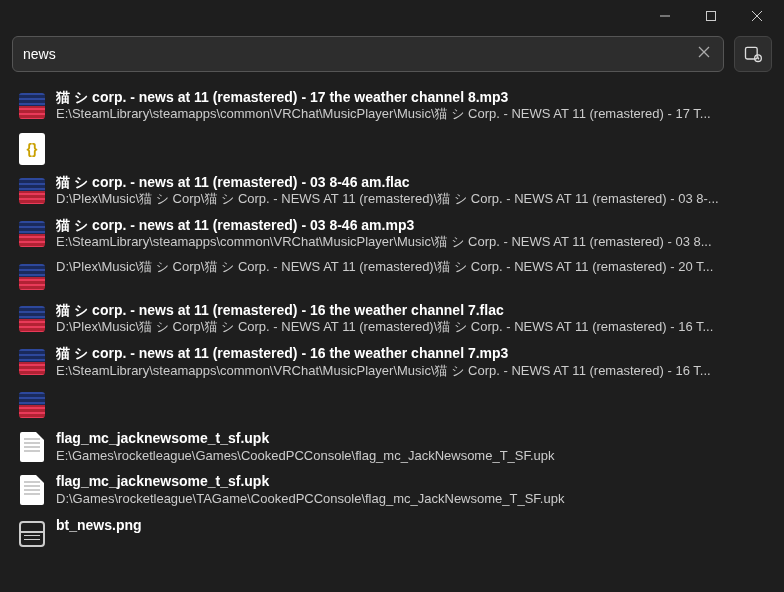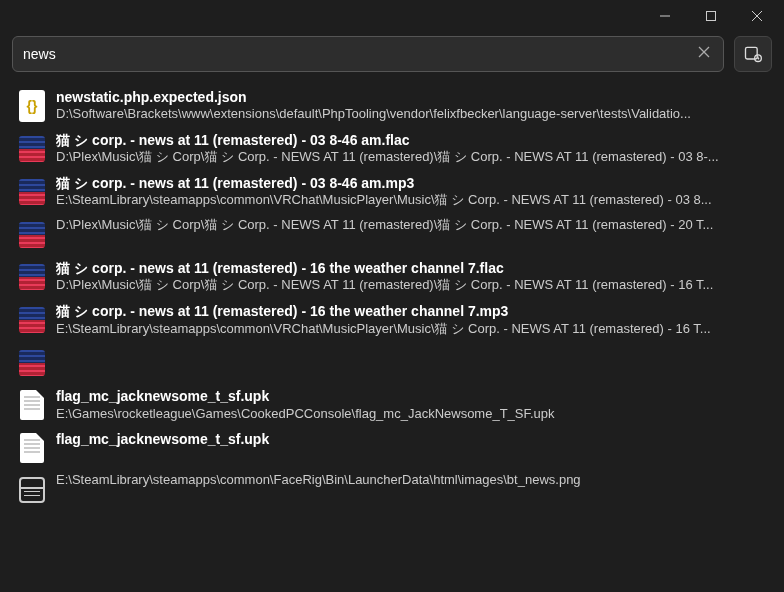--- a/index.html
+++ b/index.html
@@ -234,25 +234,30 @@
       <rect x="3" y="4" width="14" height="14" rx="2"></rect>
       <circle cx="18" cy="17" r="4"></circle>
       <path d="M18 15v2l1.2 1.2"></path>
     </svg>
   </div>
 </div>
 
 <div class="results" id="results">
     <div class="result-item">
       <div class="file-icon">
+        <div class="icon-flag"></div>
+      </div>
+      <div class="result-text">
+        <div class="result-title">猫 シ corp. - news at 11 (remastered) - 17 the weather channel 8.mp3</div>
+        <div class="result-path">E:\SteamLibrary\steamapps\common\VRChat\MusicPlayer\Music\猫 シ Corp. - NEWS AT 11 (remastered) - 17 T...</div>
+      </div>
+    </div>
+    <div class="result-item">
+      <div class="file-icon">
         <div class="icon-json"></div>
-      </div>
-      <div class="result-text">
-        <div class="result-title">newstatic.php.expected.json</div>
-        <div class="result-path">D:\Software\Brackets\www\extensions\default\PhpTooling\vendor\felixfbecker\language-server\tests\Validatio...</div>
       </div>
     </div>
     <div class="result-item">
       <div class="file-icon">
         <div class="icon-flag"></div>
       </div>
       <div class="result-text">
         <div class="result-title">猫 シ corp. - news at 11 (remastered) - 03 8-46 am.flac</div>
         <div class="result-path">D:\Plex\Music\猫 シ Corp\猫 シ Corp. - NEWS AT 11 (remastered)\猫 シ Corp. - NEWS AT 11 (remastered) - 03 8-...</div>
       </div>
@@ -305,23 +310,24 @@
         <div class="result-title">flag_mc_jacknewsome_t_sf.upk</div>
         <div class="result-path">E:\Games\rocketleague\Games\CookedPCConsole\flag_mc_JackNewsome_T_SF.upk</div>
       </div>
     </div>
     <div class="result-item">
       <div class="file-icon">
         <div class="icon-file"></div>
       </div>
       <div class="result-text">
         <div class="result-title">flag_mc_jacknewsome_t_sf.upk</div>
+        <div class="result-path">D:\Games\rocketleague\TAGame\CookedPCConsole\flag_mc_JackNewsome_T_SF.upk</div>
       </div>
     </div>
     <div class="result-item">
       <div class="file-icon">
         <div class="icon-png"></div>
       </div>
       <div class="result-text">
-        <div class="result-path">E:\SteamLibrary\steamapps\common\FaceRig\Bin\LauncherData\html\images\bt_news.png</div>
+        <div class="result-title">bt_news.png</div>
       </div>
     </div>
   </div>
 
 </body></html>

